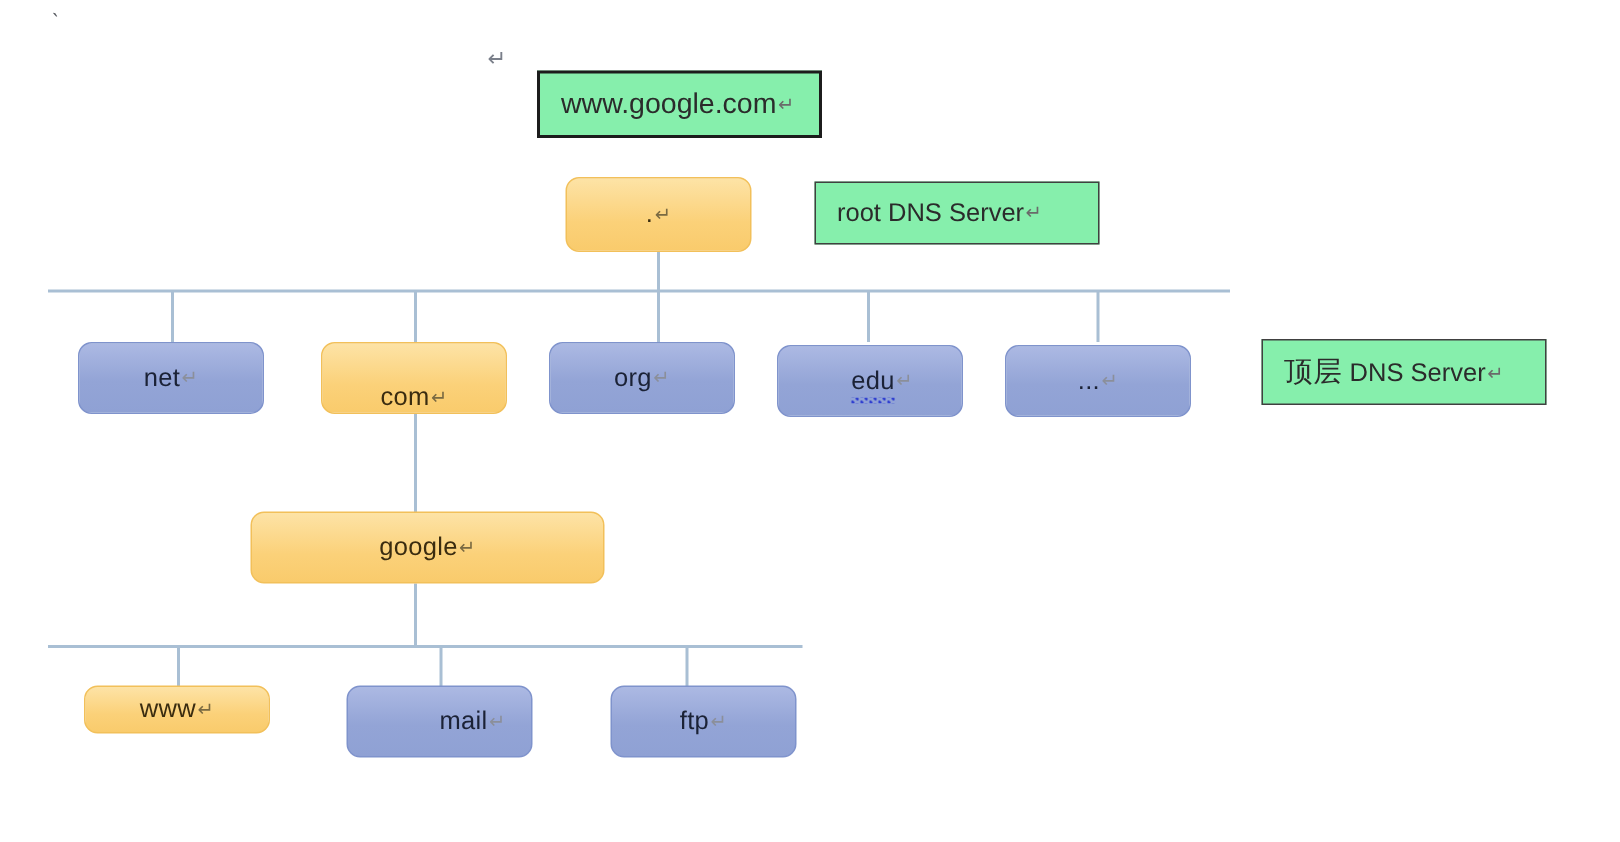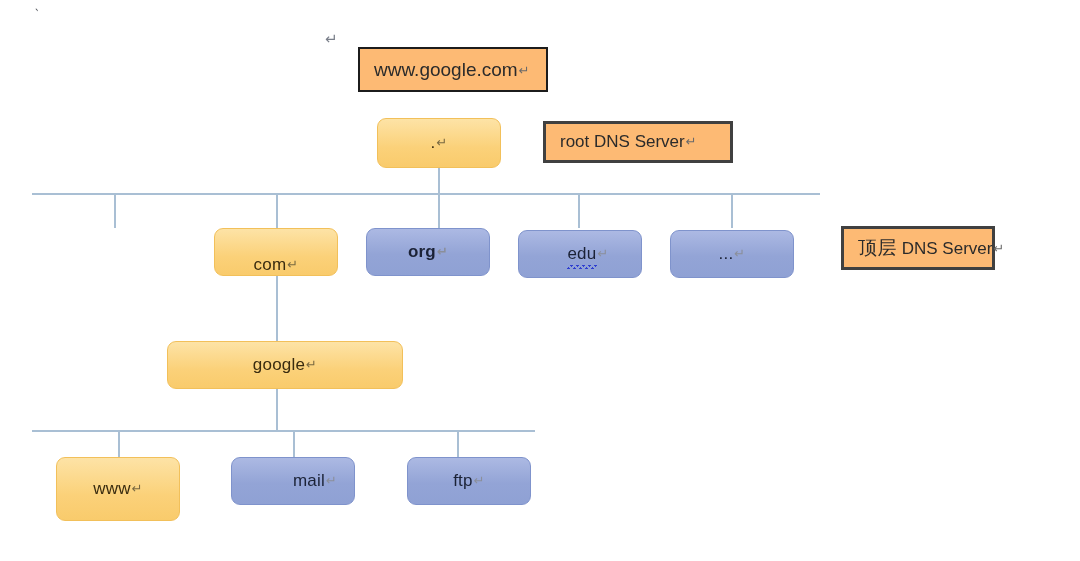--- a/index.html
+++ b/index.html
@@ -66,30 +66,30 @@
       radial-gradient(circle at 1.5px 3.2px, #2f3fd0 1.1px, transparent 1.2px),
       radial-gradient(circle at 4.5px 0.8px, #2f3fd0 1.1px, transparent 1.2px);
     background-size: 6px 4px;
     background-repeat: repeat-x;
   }
 
   
   .callout {
     position: absolute;
     box-sizing: border-box;
-    background: #fdba74;
+    background: #86efac;
     display: flex;
     align-items: center;
     z-index: 7;
     color: #2b2b2b;
     white-space: nowrap;
   }
   .callout .txt { padding-left: 14px; }
   .callout.thick { border: 2px solid #1c1c1c; font-size: 19px; }
-  .callout.thin  { border: 3px solid #404040; font-size: 17px; }
+  .callout.thin  { border: 1px solid #404040; font-size: 17px; }
   .callout .cjk { font-size: 19px; letter-spacing: .5px; }
   .callout .ret { color: #6a6a6a; }
 
   
   .bus, .drop {
     position: absolute;
     background: #a9bfd4;
     z-index: 2;
   }
   .bus  { height: 2px; }
@@ -138,35 +138,40 @@
   <div class="drop" style="left:438px; top:168px; height:26px;"></div>
 
   <div class="bus" style="left:32px; top:193px; width:788px;"></div>
 
   <div class="drop" style="left:114px; top:194px; height:34px;"></div>
   <div class="drop" style="left:276px; top:194px; height:34px;"></div>
   <div class="drop" style="left:438px; top:194px; height:34px;"></div>
   <div class="drop" style="left:578px; top:194px; height:34px;"></div>
   <div class="drop" style="left:731px; top:194px; height:34px;"></div>
 
-  <div class="callout thin" style="left:841px; top:226px; width:154px; height:44px;">
+  <div class="callout thin" style="left:841px; top:226px; width:190px; height:44px;">
     <span class="txt">
       <span class="cjk">顶层</span>
       <span>DNS Server</span><span class="ret">↵</span>
     </span>
   </div>
 
+  <div class="node blue" style="left:52px; top:228px; width:124px; height:48px;">
+    <span class="label">
+      <span>net</span><span class="ret">↵</span>
+    </span>
+  </div>
 
   <div class="node amber" style="left:214px; top:228px; width:124px; height:48px;align-items:flex-end;">
     <span class="label">
       <span>com</span><span class="ret">↵</span>
     </span>
   </div>
 
-  <div class="node blue" style="left:366px; top:228px; width:124px; height:48px;font-weight:bold;">
+  <div class="node blue" style="left:366px; top:228px; width:124px; height:48px;">
     <span class="label">
       <span>org</span><span class="ret">↵</span>
     </span>
   </div>
 
   <div class="node blue" style="left:518px; top:230px; width:124px; height:48px;padding-left:16px;">
     <span class="label">
       <span>edu</span><span class="ret">↵</span>
       <span class="squiggle"></span>
     </span>
@@ -188,21 +193,21 @@
 
 
   <div class="drop" style="left:276px; top:389px; height:42px;"></div>
 
   <div class="bus" style="left:32px; top:430px; width:503px;"></div>
 
   <div class="drop" style="left:118px; top:431px; height:30px;"></div>
   <div class="drop" style="left:293px; top:431px; height:30px;"></div>
   <div class="drop" style="left:457px; top:431px; height:30px;"></div>
 
-  <div class="node amber" style="left:56px; top:457px; width:124px; height:64px;">
+  <div class="node amber" style="left:56px; top:457px; width:124px; height:32px;">
     <span class="label">
       <span>www</span><span class="ret">↵</span>
     </span>
   </div>
 
   <div class="node blue" style="left:231px; top:457px; width:124px; height:48px;padding-left:44px;">
     <span class="label">
       <span>mail</span><span class="ret">↵</span>
     </span>
   </div>

